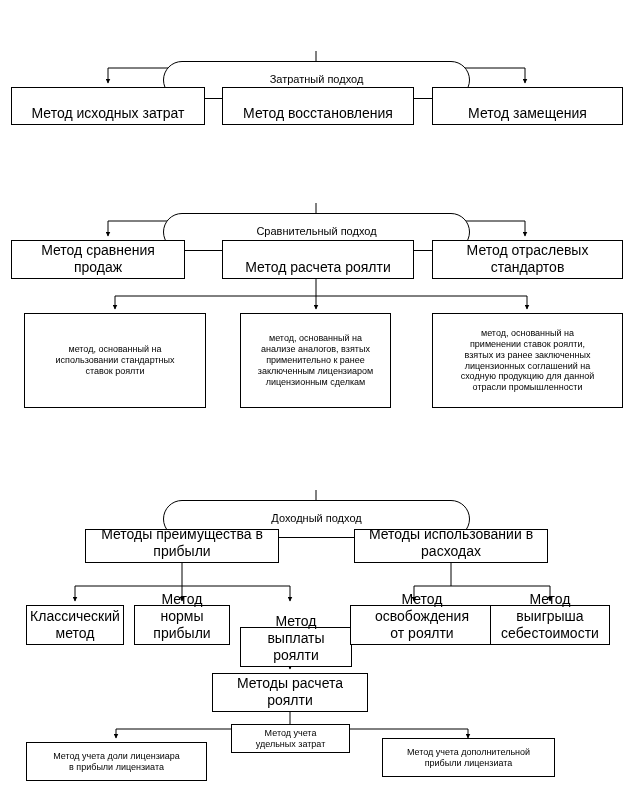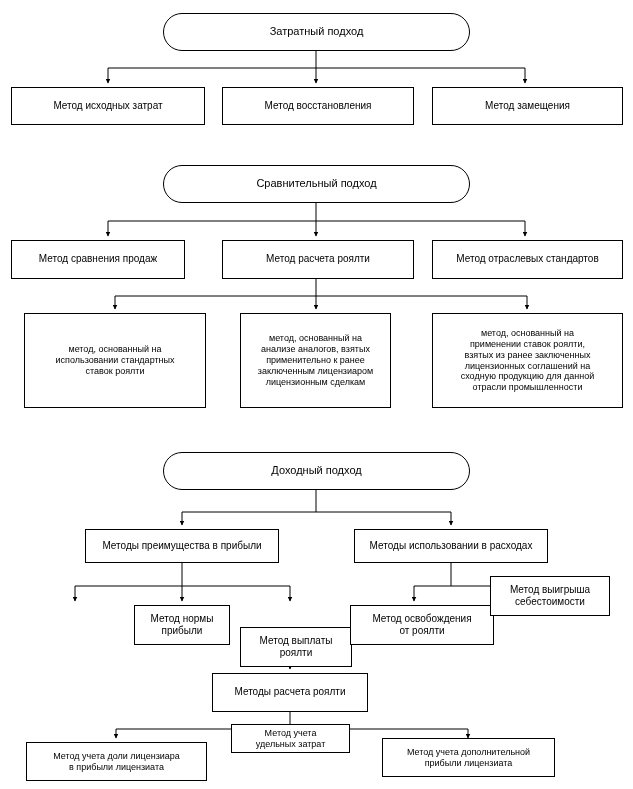--- a/index.html
+++ b/index.html
@@ -29,22 +29,22 @@
     padding: 2px 4px;
   }
   .node.pill {
     border-radius: 999px;
   }
   .node span {
     display: block;
     white-space: pre-line;
   }
   .t9  { font-size: 9px; }
-  .t10 { font-size: 10px; }
-  .t11 { font-size: 11px; }
+  .t10 { font-size: 14px; align-items: flex-end; }
+  .t11 { font-size: 11px; margin-top: 48px; }
   svg.wires {
     position: absolute;
     left: 0;
     top: 0;
     width: 633px;
     height: 789px;
     pointer-events: none;
   }
 </style>
 </head>
@@ -157,33 +157,37 @@
     <span>Доходный подход</span>
   </div>
 
   <div class="node t10" style="left:85px; top:529px; width:194px; height:34px;">
     <span>Методы преимущества в прибыли</span>
   </div>
   <div class="node t10" style="left:354px; top:529px; width:194px; height:34px;">
     <span>Методы использовании в расходах</span>
   </div>
 
+  <div class="node t10" style="left:26px; top:605px; width:98px; height:40px;">
+    <span>Классический
+метод</span>
+  </div>
   <div class="node t10" style="left:134px; top:605px; width:96px; height:40px;">
     <span>Метод нормы
 прибыли</span>
   </div>
   <div class="node t10" style="left:240px; top:627px; width:112px; height:40px;">
     <span>Метод выплаты
 роялти</span>
   </div>
   <div class="node t10" style="left:350px; top:605px; width:144px; height:40px;">
     <span>Метод освобождения
 от роялти</span>
   </div>
-  <div class="node t10" style="left:490px; top:576px; width:120px; height:40px;">
+  <div class="node t10" style="left:490px; top:605px; width:120px; height:40px;">
     <span>Метод выигрыша
 себестоимости</span>
   </div>
 
   <div class="node t10" style="left:212px; top:673px; width:156px; height:39px;">
     <span>Методы расчета роялти</span>
   </div>
 
   <div class="node t9" style="left:26px; top:742px; width:181px; height:39px;">
     <span>Метод учета доли лицензиара

